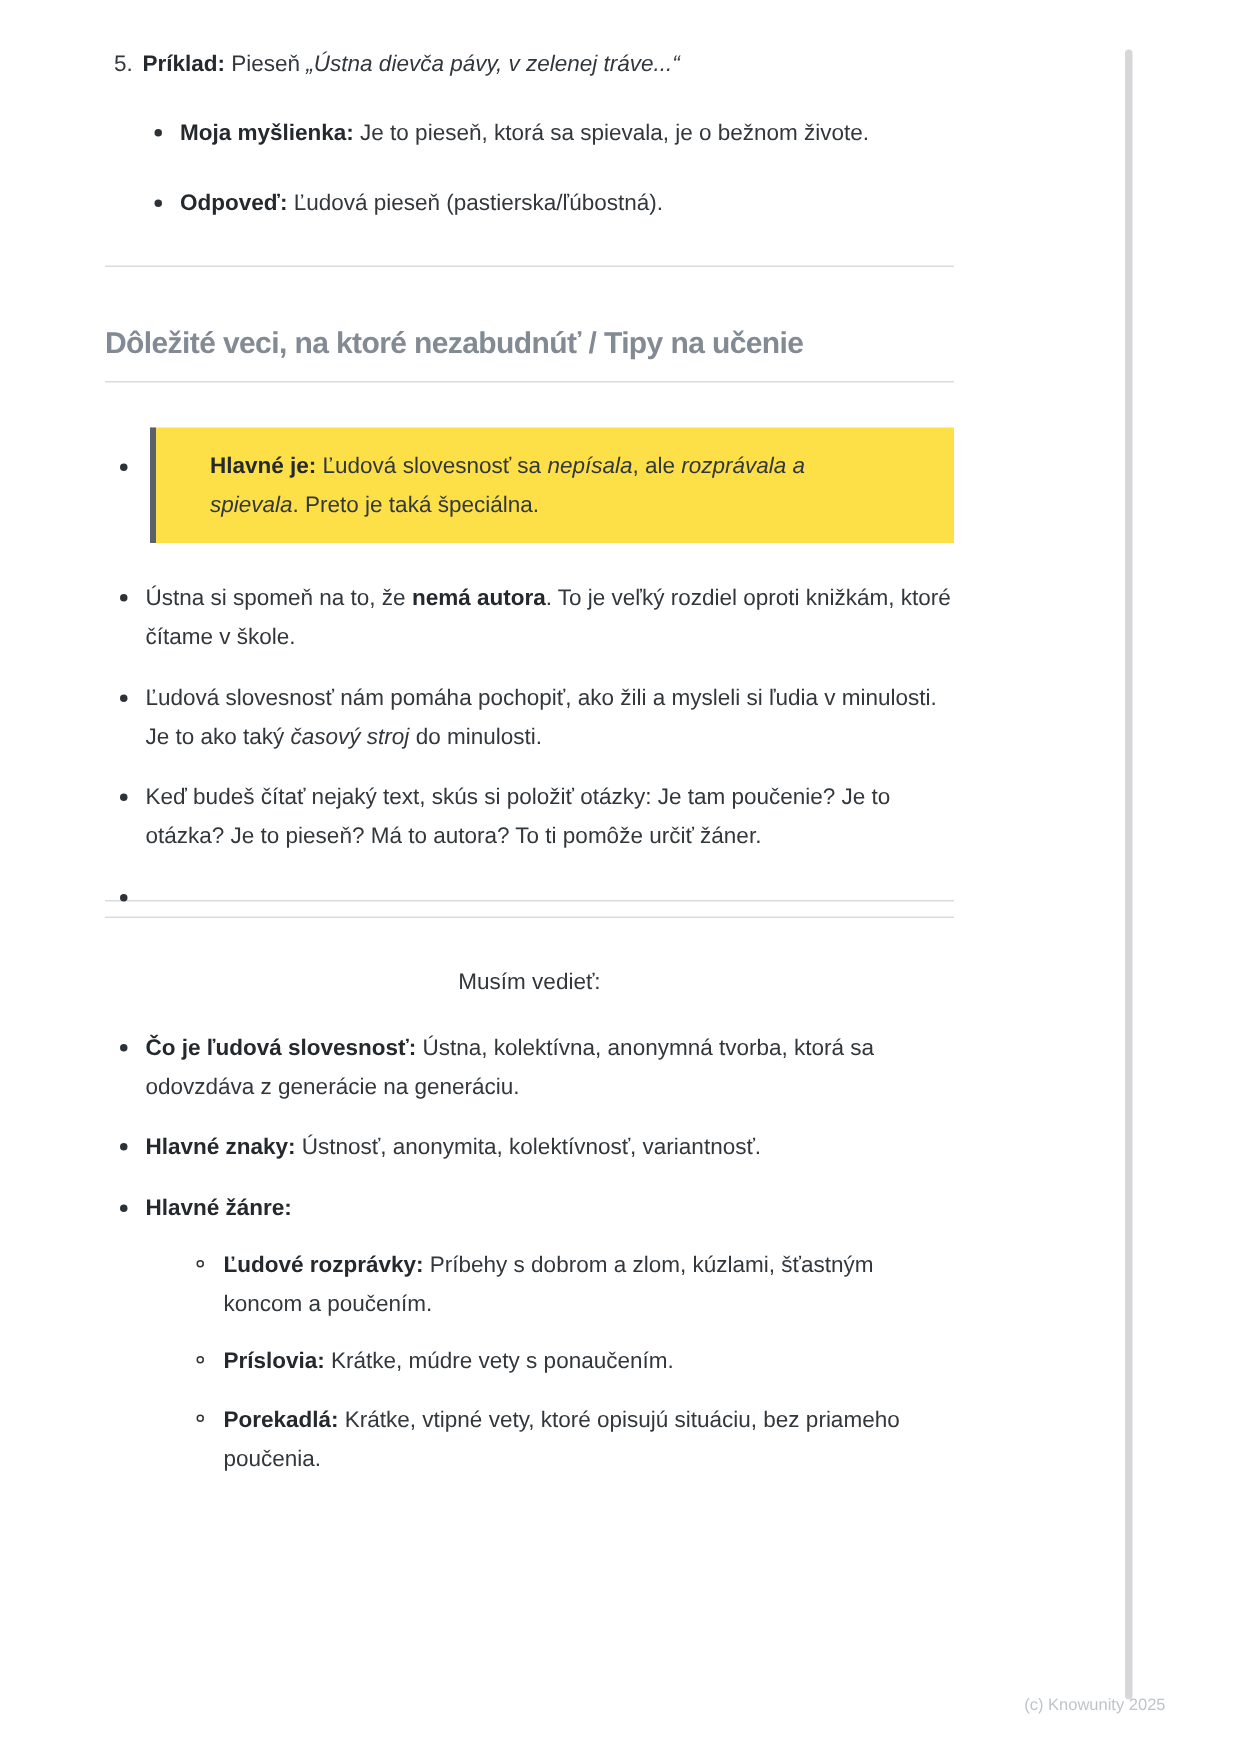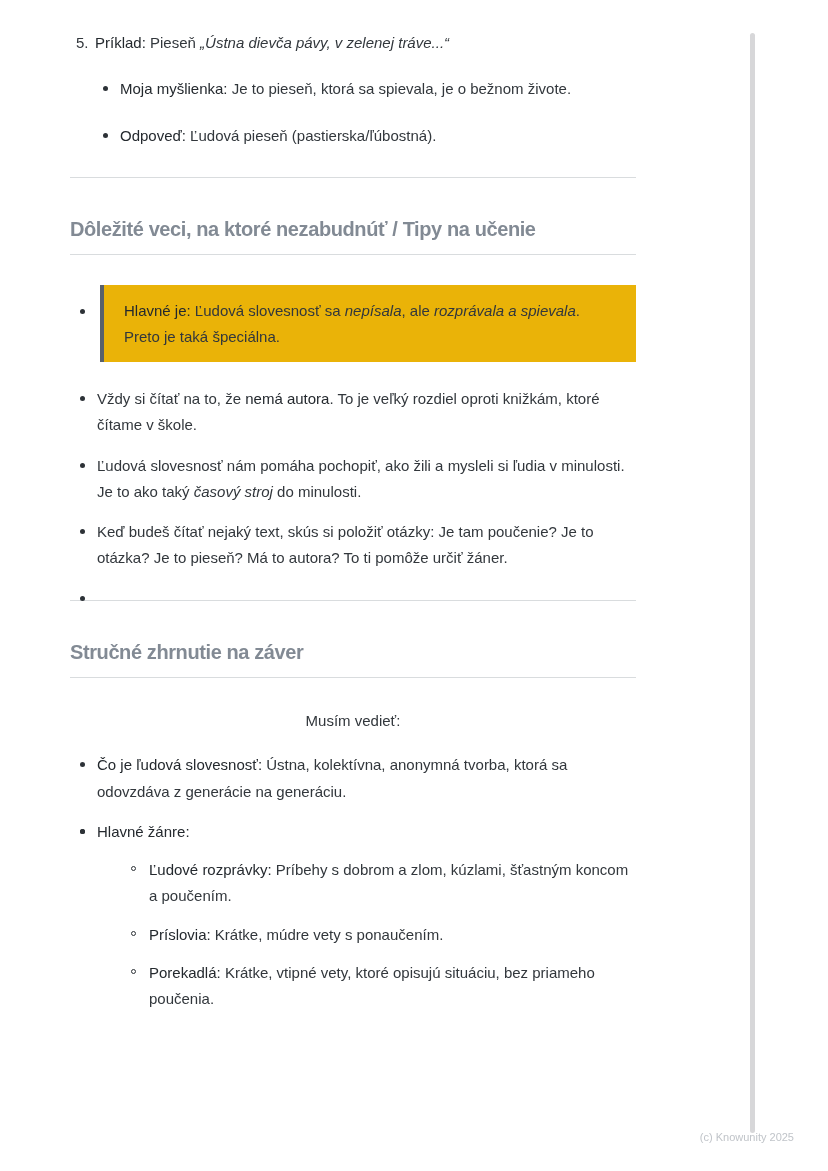--- a/index.html
+++ b/index.html
@@ -13,21 +13,21 @@
     overflow: hidden;
   }
   .content {
     position: absolute;
     left: 70px; top: 0;
     width: 566px;
     padding-top: 30px;
     font-size: 15px;
     line-height: 1.75;
   }
-  .seg-b { font-weight: 400; color: #24292e; }
+  .seg-b { font-weight: 700; color: #24292e; }
   .seg-i { font-style: italic; }
 
   
   .num-item { position: relative; padding-left: 25px; margin: 0 0 18px 0; }
   .num-marker { position: absolute; left: 6px; top: 0; }
 
   ul { list-style: none; margin: 0; padding: 0; }
   .li { position: relative; padding-left: 27px; margin-bottom: 14px; }
   .dot {
     position: absolute; left: 10px; top: 10px;
@@ -49,40 +49,40 @@
     line-height: 1.32;
     margin: 38px 0 12px 0;
   }
   hr.divider-tight { border: 0; border-top: 1px solid #d9dcde; margin: 10px 0 0 0; }
 
   
   .li-quote { margin-top: 30px; margin-bottom: 24px; padding-left: 0; }
   .li-quote .dot { left: 10px; top: 24px; }
   blockquote.callout {
     margin: 0 0 0 30px;
-    background: #eab308;
+    background: #fde047;
     border-left: 4px solid #59616b;
-    padding: 13px 20px;
+    padding: 13px 36px;
     line-height: 1.7;
   }
 
   .intro-line { margin: 30px 0 18px 0; text-align: center; }
 
   
   .ul-genres { margin-top: 12px; }
   .ul-genres .li { padding-left: 52px; margin-bottom: 12px; }
   .circle {
     position: absolute; left: 34px; top: 9px;
     width: 5px; height: 5px; border-radius: 50%;
     border: 1.5px solid #2d3237; background: transparent;
   }
 
   .footer-credit {
     position: absolute;
-    right: 34px; bottom: 28px;
+    right: 51px; bottom: 28px;
     font-size: 11px;
     color: #c0c4c9;
   }
   .scrollbar {
     position: absolute;
     right: 73px; top: 33px;
     width: 5px; height: 1100px;
     background: #d7d7d9;
     border-radius: 3px;
   }
@@ -115,49 +115,49 @@
 
   <ul>
     <li class="li li-quote">
       <span class="dot"></span>
       <blockquote class="callout">
         <span class="li-text"><span class="seg-b">Hlavné je:</span><span> Ľudová slovesnosť sa </span><span class="seg-i">nepísala</span><span>, ale </span><span class="seg-i">rozprávala a spievala</span><span>. Preto je taká špeciálna.</span></span>
       </blockquote>
     </li>
     <li class="li">
       <span class="dot"></span>
-      <span class="li-text"><span>Vždy si čítať na to, že </span><span class="seg-b">nemá autora</span><span>. To je veľký rozdiel oproti knižkám, ktoré čítame v škole.</span></span>
+      <span class="li-text"><span>Ústna si spomeň na to, že </span><span class="seg-b">nemá autora</span><span>. To je veľký rozdiel oproti knižkám, ktoré čítame v škole.</span></span>
     </li>
     <li class="li">
       <span class="dot"></span>
       <span class="li-text"><span>Ľudová slovesnosť nám pomáha pochopiť, ako žili a mysleli si ľudia v minulosti. Je to ako taký </span><span class="seg-i">časový stroj</span><span> do minulosti.</span></span>
     </li>
     <li class="li">
       <span class="dot"></span>
       <span class="li-text"><span>Keď budeš čítať nejaký text, skús si položiť otázky: Je tam poučenie? Je to otázka? Je to pieseň? Má to autora? To ti pomôže určiť žáner.</span></span>
     </li>
     <li class="li">
       <span class="dot"></span>
     </li>
   </ul>
 
   <hr class="divider">
 
-  <h2 class="section-title">Stručné zhrnutie na záver</h2>
   <hr class="divider-tight">
 
   <p class="intro-line">Musím vedieť:</p>
 
   <ul>
     <li class="li">
       <span class="dot"></span>
       <span class="li-text"><span class="seg-b">Čo je ľudová slovesnosť:</span><span> Ústna, kolektívna, anonymná tvorba, ktorá sa odovzdáva z generácie na generáciu.</span></span>
     </li>
     <li class="li">
       <span class="dot"></span>
+      <span class="li-text"><span class="seg-b">Hlavné znaky:</span><span> Ústnosť, anonymita, kolektívnosť, variantnosť.</span></span>
     </li>
     <li class="li">
       <span class="dot"></span>
       <span class="li-text"><span class="seg-b">Hlavné žánre:</span></span>
       <ul class="ul-genres">
         <li class="li">
           <span class="circle"></span>
           <span class="li-text"><span class="seg-b">Ľudové rozprávky:</span><span> Príbehy s dobrom a zlom, kúzlami, šťastným koncom a poučením.</span></span>
         </li>
         <li class="li">

